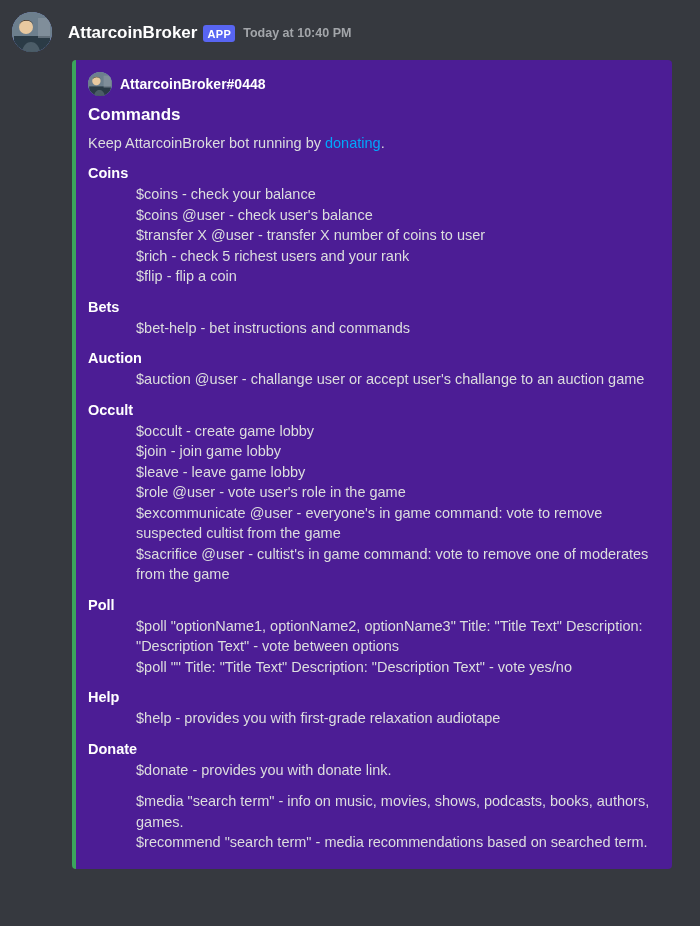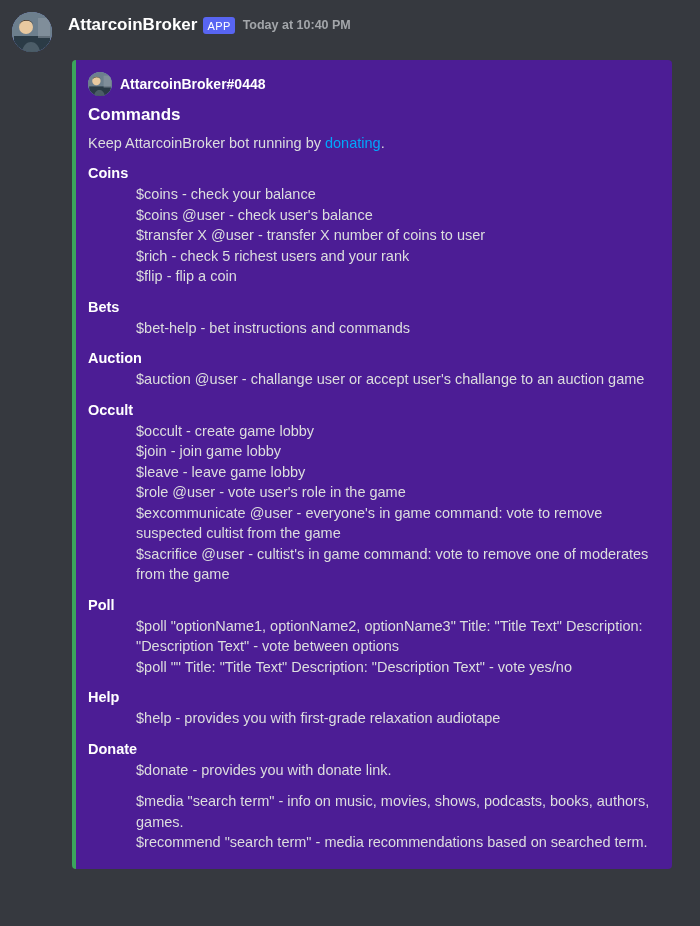--- a/index.html
+++ b/index.html
@@ -23,21 +23,21 @@
     box-sizing: border-box;
   }
 
   
   .message {
     padding: 12px 0 0 0;
     display: block;
   }
   .msg-head {
     display: flex;
-    align-items: flex-start;
+    align-items: center;
     padding-left: 12px;
   }
   .avatar {
     width: 40px;
     height: 40px;
     border-radius: 50%;
     flex: 0 0 40px;
     overflow: hidden;
     background: #5865f2;
     position: relative;
@@ -53,21 +53,21 @@
   .author {
     color: #ffffff;
     font-size: 17px;
     font-weight: bold;
     line-height: 22px;
   }
   .app-badge {
     background: #5865f2;
     color: #ffffff;
     font-size: 11px;
-    font-weight: normal;
+    font-weight: bold;
     line-height: 14px;
     border-radius: 3px;
     padding: 2px 4px 1px 4px;
     margin-left: 6px;
     letter-spacing: 0.4px;
     text-transform: uppercase;
   }
   .timestamp {
     color: #a3a6aa;
     font-size: 12.5px;

